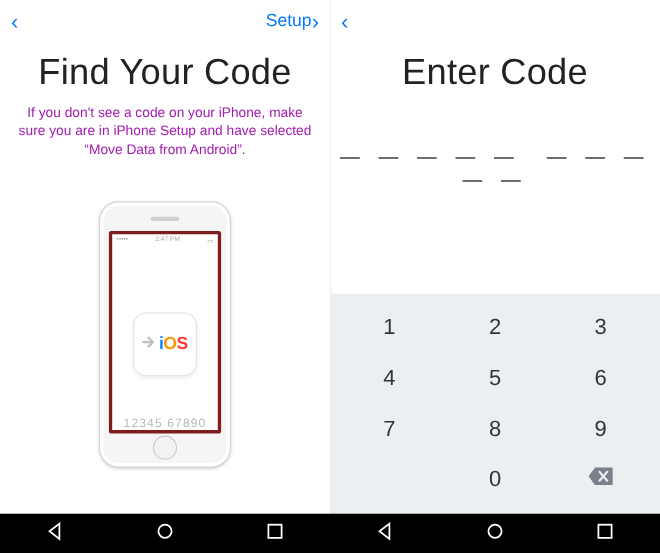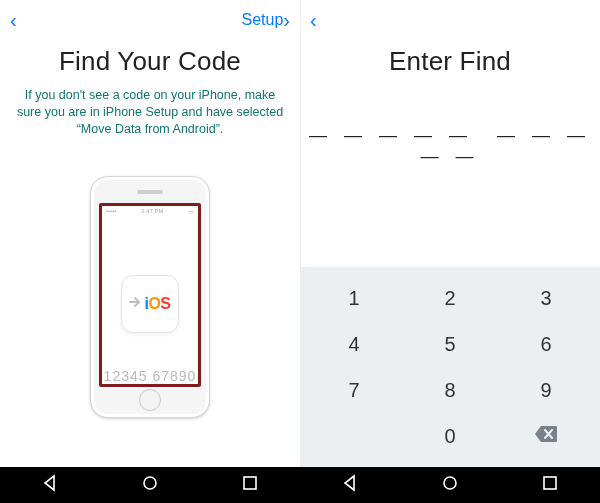--- a/index.html
+++ b/index.html
@@ -5,41 +5,41 @@
   html,body { margin:0; padding:0; font-family:-apple-system,"Helvetica Neue",Arial,sans-serif; }
   .stage { width:600px; height:503px; position:relative; display:flex; background:#fff; }
   .pane { width:300px; height:503px; position:relative; display:flex; flex-direction:column; }
   .pane:first-child { box-shadow:1px 0 0 #eee; }
 
   .navbar { height:40px; display:flex; align-items:center; padding:0 10px; color:#007aff; font-size:16px; }
   .navbar .spacer { flex:1; }
   .navbar .next { display:flex; align-items:center; font-weight:500; }
   .chev { font-size:20px; line-height:1; }
 
-  .title { font-size:26px; font-weight:400; color:#222; text-align:center; margin-top:6px; letter-spacing:0.2px; }
-  .desc  { font-size:12.5px; color:#0f766e; text-align:center; margin:10px 14px 0; line-height:1.35; }
+  .title { font-size:33px; font-weight:400; color:#222; text-align:center; margin-top:6px; letter-spacing:0.2px; }
+  .desc  { font-size:12.5px; color:#a21caf; text-align:center; margin:10px 14px 0; line-height:1.35; }
 
   .phone-wrap { flex:1; display:flex; align-items:flex-start; justify-content:center; margin-top:38px; }
   .phone { width:118px; height:240px; border-radius:18px; background:#f5f5f5;
            border:1px solid #d6d6d6; box-shadow:inset 0 0 0 3px #fff,0 1px 3px rgba(0,0,0,0.18);
            position:relative; }
   .speaker { width:26px; height:4px; border-radius:2px; background:#cfcfcf;
              position:absolute; top:13px; left:50%; transform:translateX(-50%); }
   .screen { position:absolute; top:26px; bottom:30px; left:8px; right:8px;
             background:#fff; border:3px solid #7f1d1d; border-radius:2px;
             display:flex; flex-direction:column; align-items:center;justify-content:space-between; }
   .status-row { width:100%; height:9px; display:flex; justify-content:space-between;
                 padding:2px 4px; box-sizing:border-box; color:#aaa; font-size:6px; }
   .ios-tile { width:56px; height:56px; margin-top:40px; border-radius:12px;
               background:#fff; border:1px solid #e4e4e4; box-shadow:0 2px 4px rgba(0,0,0,0.06);
               display:flex; align-items:center; justify-content:center; }
   .ios-text { font-size:16px; font-weight:600; letter-spacing:-0.5px; }
   .ios-i { color:#0a84ff; } .ios-o { color:#ff9500; } .ios-s { color:#ff3b30; }
   .ios-arrow { display:inline-block; margin-right:1px; vertical-align:-2px; }
-  .sample-code { margin-top:14px; color:#b9b9b9; font-size:14px; letter-spacing:1px; font-weight:400; }
+  .sample-code { margin-top:14px; color:#b9b9b9; font-size:11px; letter-spacing:1px; font-weight:400; }
   .home-btn { position:absolute; bottom:6px; left:50%; transform:translateX(-50%);
               width:20px; height:20px; border-radius:50%; border:1px solid #c9c9c9; background:#f3f3f3; }
 
   .code-dashes { text-align:center; margin-top:48px; color:#222; font-size:18px;
                  letter-spacing:6px; font-weight:300; }
 
   .keyboard { margin-top:auto; background:#eceff1; padding:8px 6px;
               display:grid; grid-template-columns:1fr 1fr 1fr; row-gap:0; }
   .key { height:46px; display:flex; align-items:center; justify-content:center;
          font-size:20px; color:#333; user-select:none; }
@@ -108,21 +108,21 @@
           </svg>
       </span>
     </div>
   </div>
 
   <div class="pane">
     <div class="navbar">
       <span class="chev">‹</span>
       <span class="spacer"></span>
     </div>
-    <div class="title">Enter Find</div>
+    <div class="title">Enter Code</div>
 
     <div class="code-dashes">— — — — — — — — — —</div>
 
     <div class="keyboard">
       <div class="key">1</div>
       <div class="key">2</div>
       <div class="key">3</div>
       <div class="key">4</div>
       <div class="key">5</div>
       <div class="key">6</div>

